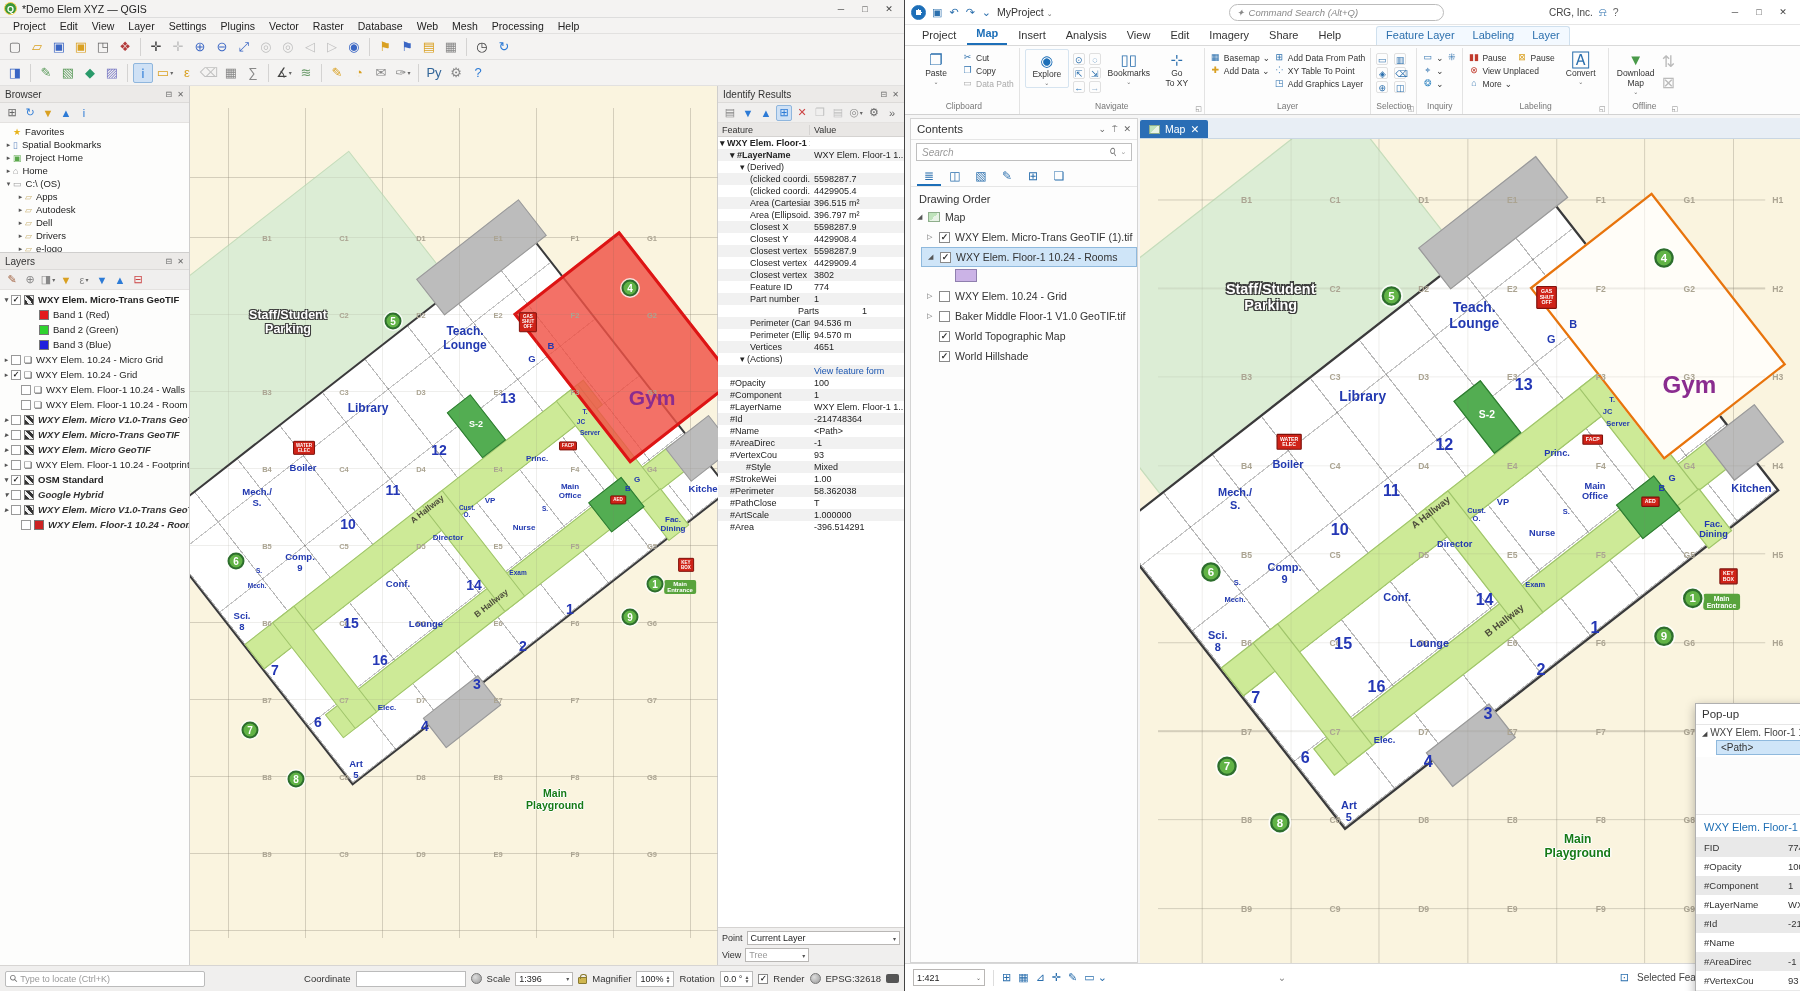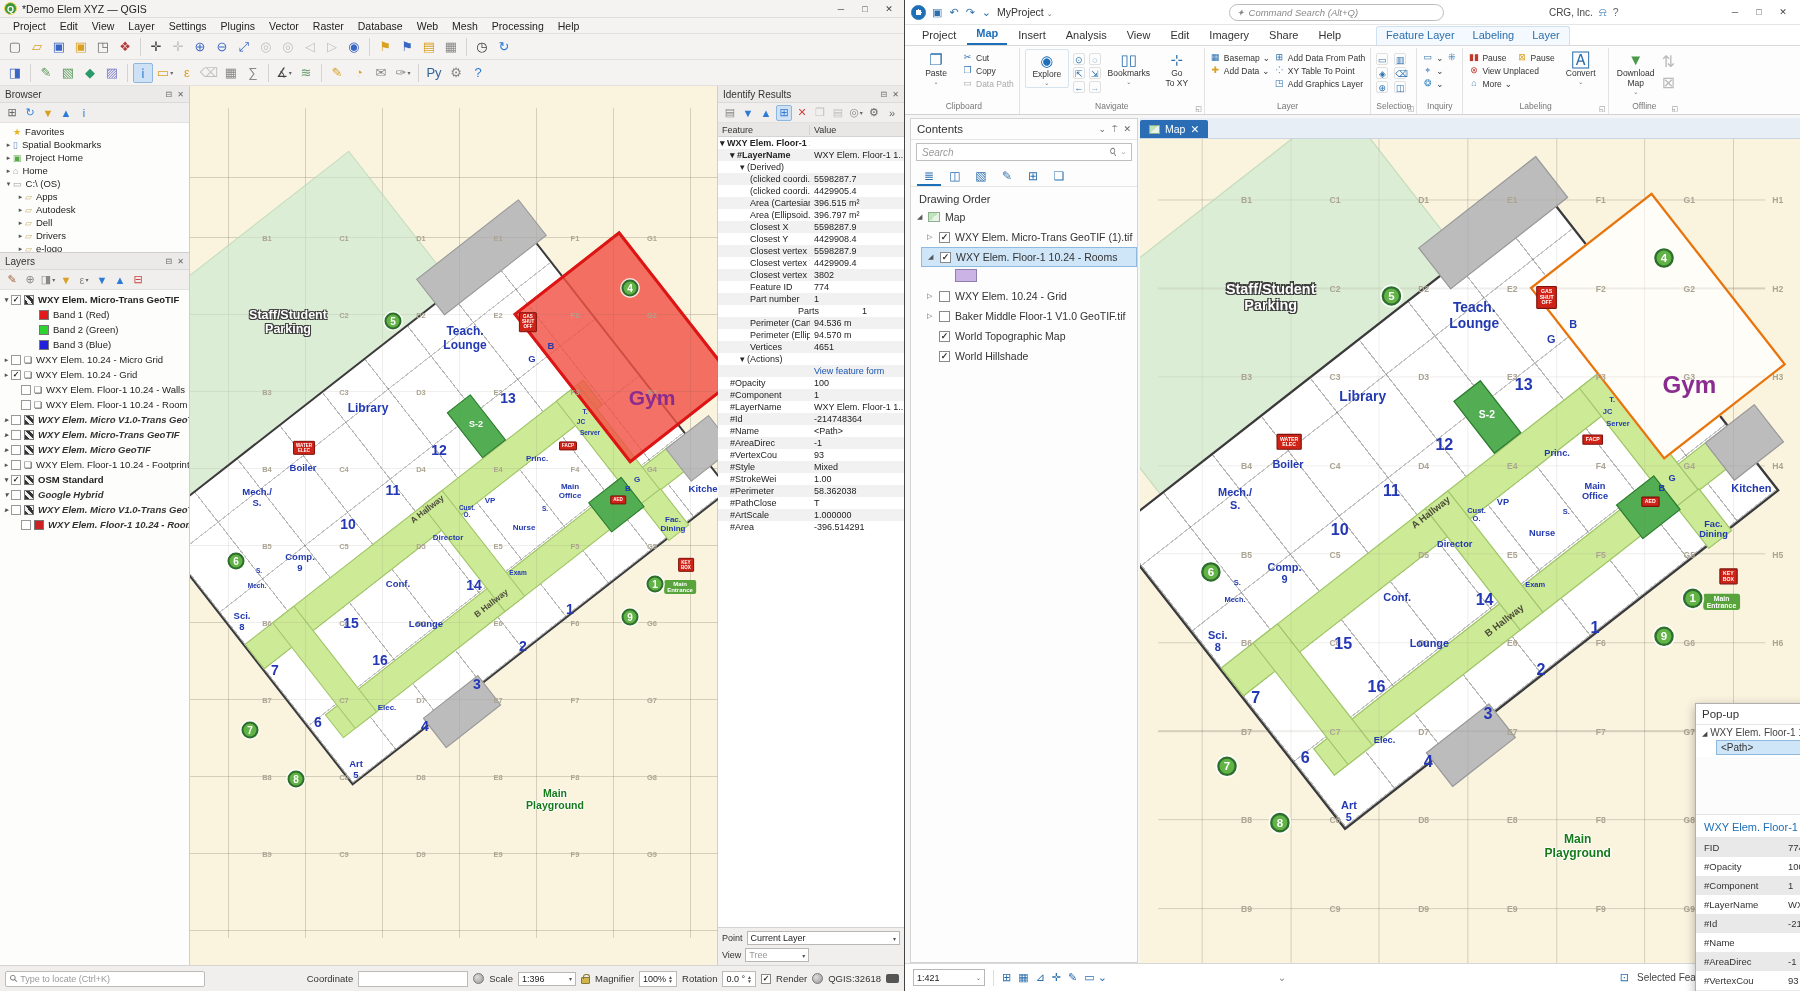--- a/index.html
+++ b/index.html
@@ -716,21 +716,21 @@
           </div>
           <div class="idrow">
             <span class="f" style="padding-left: 12px;">#AreaDirec</span>
             <span class="v">-1</span>
           </div>
           <div class="idrow">
             <span class="f" style="padding-left: 12px;">#VertexCou</span>
             <span class="v">93</span>
           </div>
           <div class="idrow">
-            <span class="f" style="padding-left: 12px;">#Style</span>
+            <span class="f" style="padding-left: 28px;">#Style</span>
             <span class="v">Mixed</span>
           </div>
           <div class="idrow">
             <span class="f" style="padding-left: 12px;">#StrokeWei</span>
             <span class="v">1.00</span>
           </div>
           <div class="idrow">
             <span class="f" style="padding-left: 12px;">#Perimeter</span>
             <span class="v">58.362038</span>
           </div>
@@ -791,21 +791,21 @@
       <span class="sbox">
           <span>0.0 °</span>
           <span class="spin">
             <span>▲</span>
             <span>▼</span>
           </span>
         </span>
       <span class="cbx">✓</span>
       <span>Render</span>
       <span class="globe"></span>
-      <span>QGIS:32618</span>
+      <span>EPSG:32618</span>
       <span class="bubble"></span>
     </div>
   </section>
 
   <section id="arcgis">
     <div class="a-title">
       <span class="a-logo"></span>
       <span class="qat" id="a-qat">
           <span>▣</span>
           <span>↶</span>

